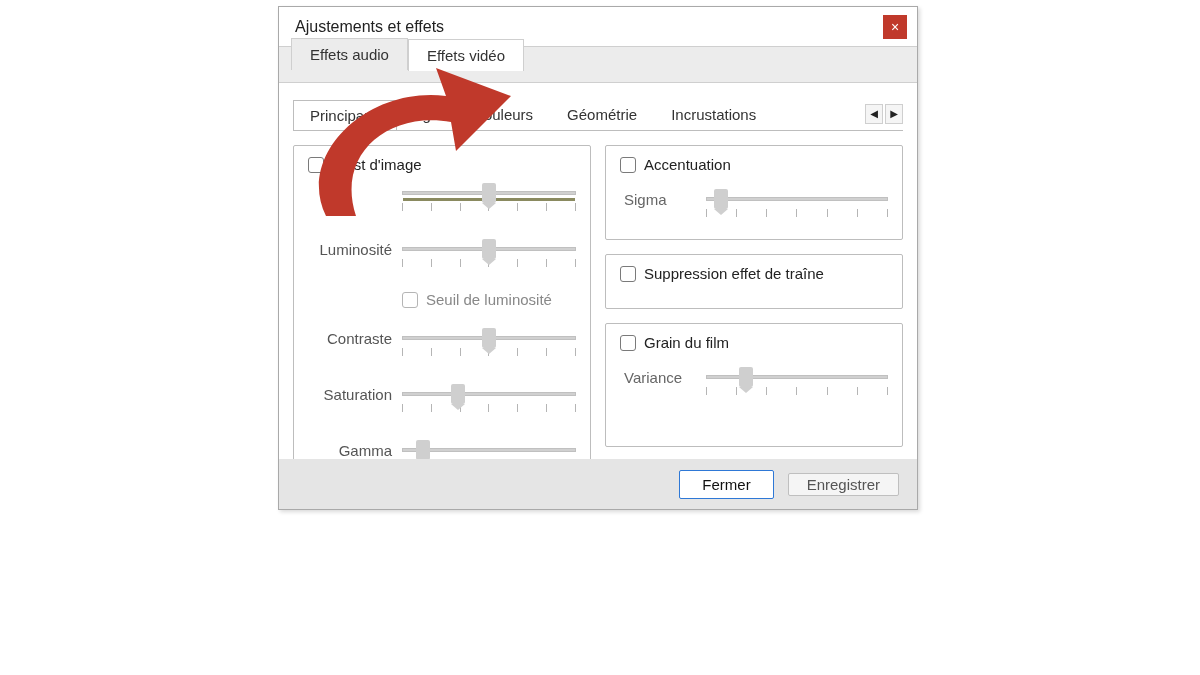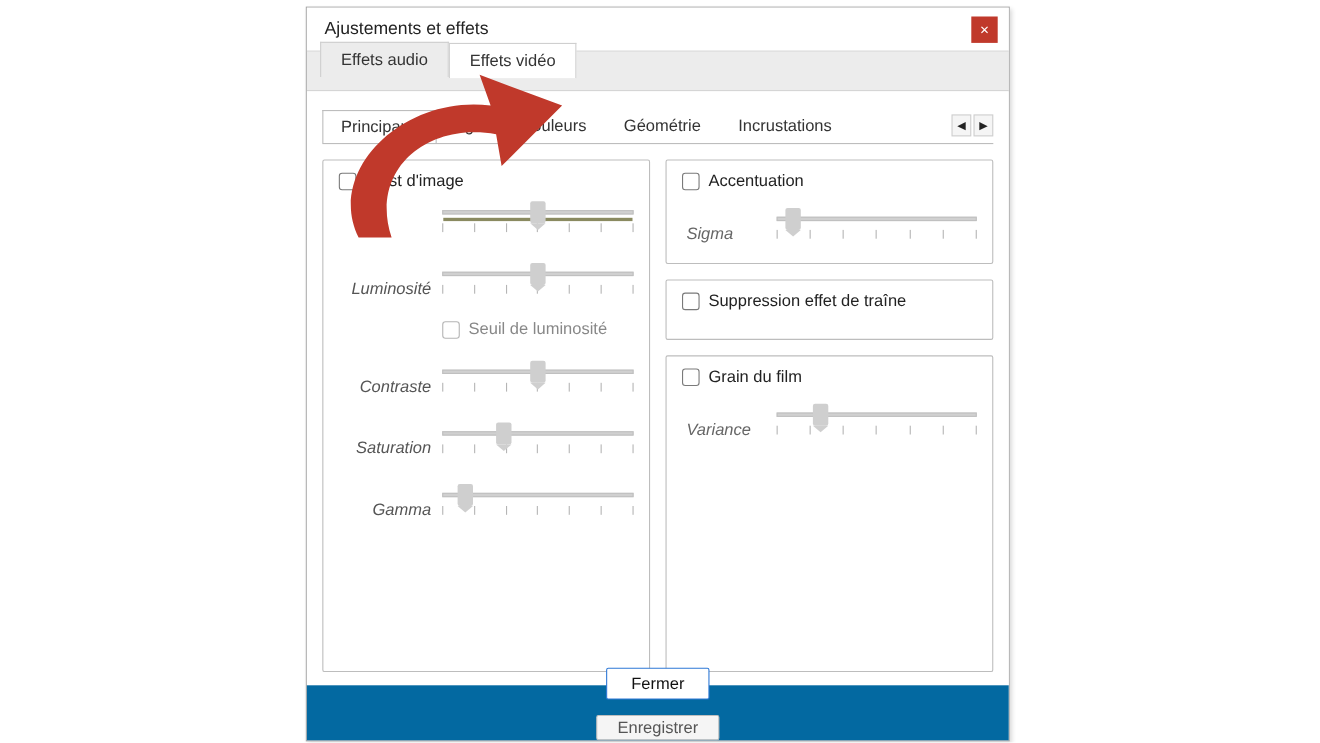--- a/index.html
+++ b/index.html
@@ -12,21 +12,21 @@
     overflow: hidden;
   }
   .canvas {
     position: relative;
     width: 1200px; height: 675px;
     background: #fff;
   }
   .dialog {
     position: absolute;
     left: 278px; top: 6px;
-    width: 640px; height: 668px;
+    width: 640px; height: 504px;
     background: #fff;
     border: 1px solid #a9a9a9;
     box-shadow: 2px 2px 4px rgba(0,0,0,0.15);
   }
   .titlebar {
     display: flex;
     align-items: center;
     justify-content: space-between;
     height: 40px;
     padding: 0 10px 0 16px;
@@ -151,24 +151,23 @@
     flex: none;
   }
   .checkbox.disabled { border-color: #b5b5b5; }
   .panel-title {
     color: #222;
     font-size: 15px;
   }
 
   .slider-row {
     display: flex;
-    align-items: flex-end;
+    align-items: flex-start;
     gap: 10px;
     margin-bottom: 26px;
-    font-style: italic;
   }
   .slider-row:last-child { margin-bottom: 4px; }
   .slider-label {
     width: 84px;
     text-align: right;
     color: #555;
     font-size: 15px;
     flex: none;
   }
   .col-right .slider-label {
@@ -237,23 +236,22 @@
 
   .footer {
     position: absolute;
     left: 0; right: 0; bottom: 0;
     height: 50px;
     display: flex;
     align-items: center;
     justify-content: flex-end;
     gap: 14px;
     padding: 0 18px;
-    background: #0369a1;
+    background: #e5e5e5;
     border-top: none;
-    flex-direction: column;
   }
   .btn {
     padding: 2px 18px;
     border: 1px solid #bfbfbf;
     border-radius: 2px;
     background: #f5f5f5;
     color: #555;
     cursor: pointer;
     font-size: 15px;
   }

